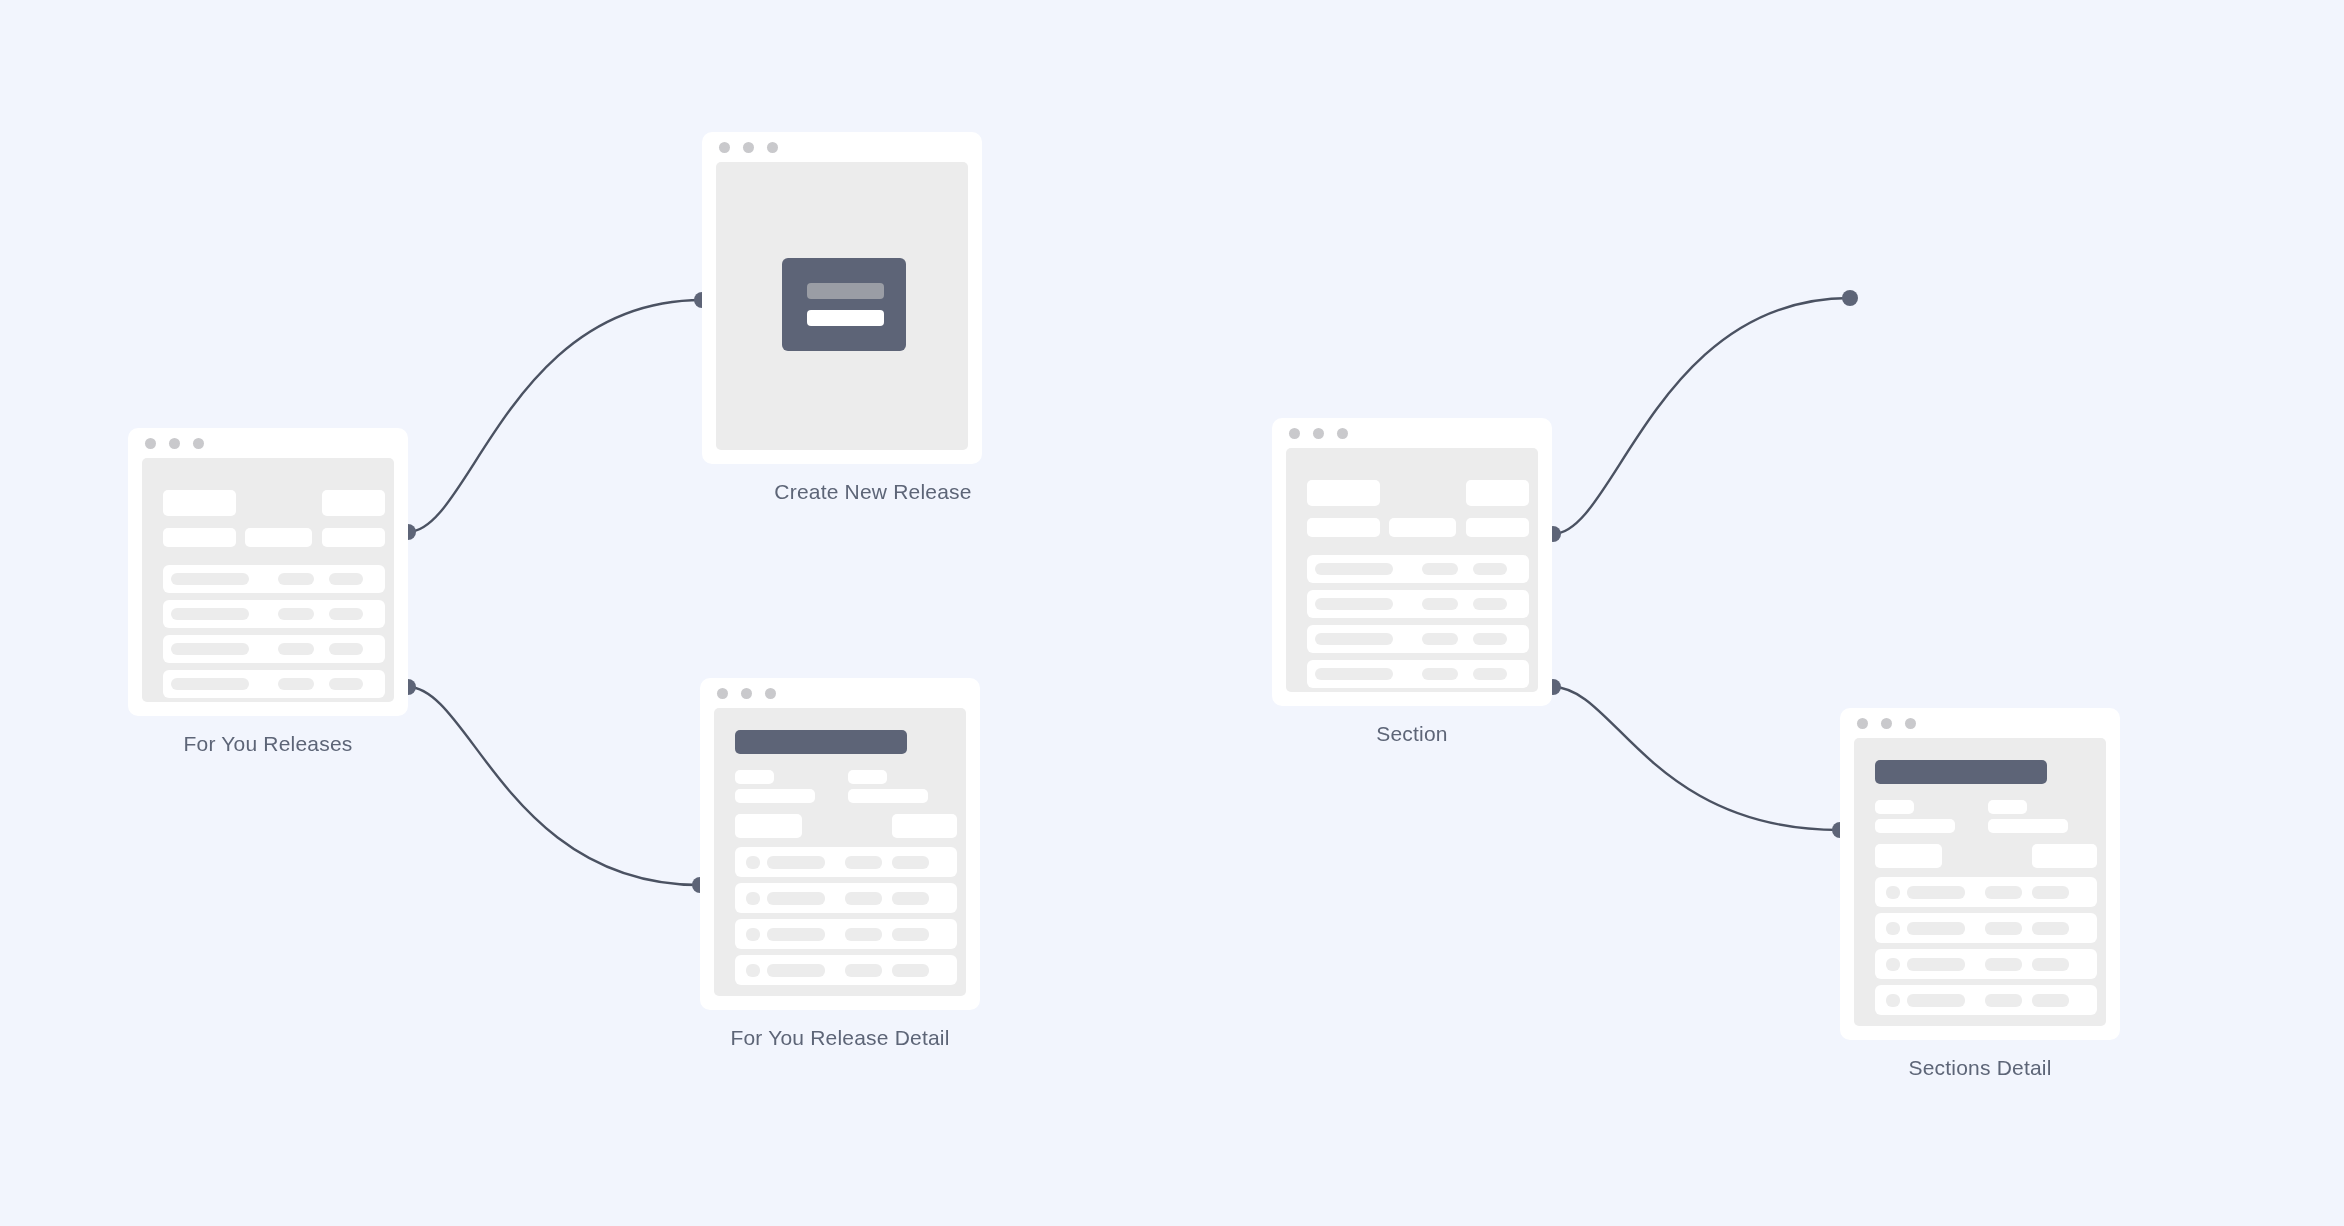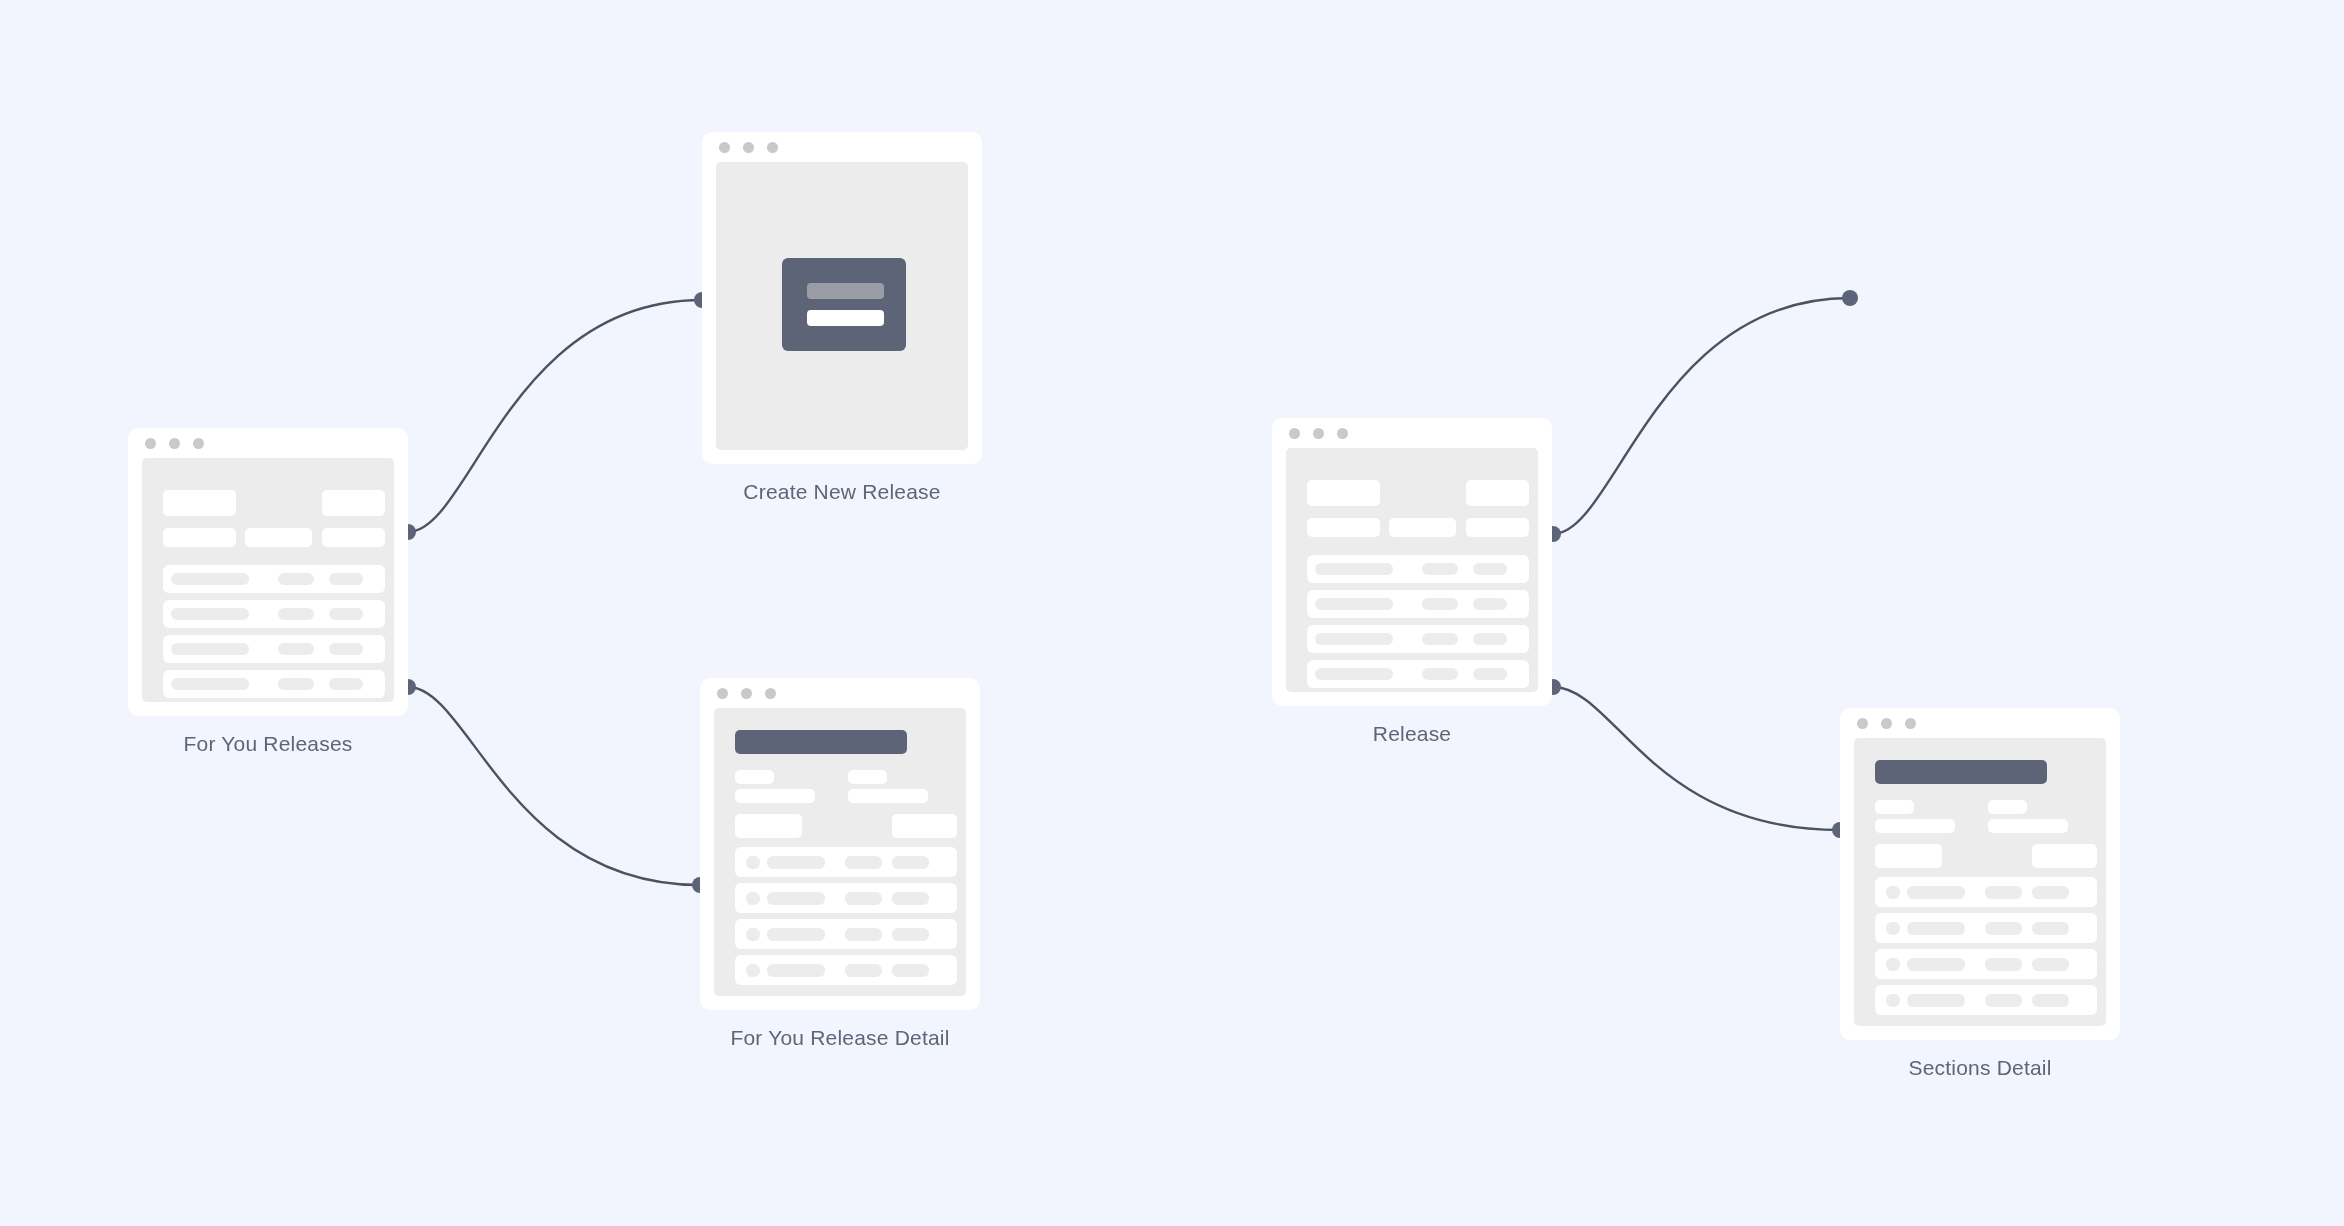--- a/index.html
+++ b/index.html
@@ -182,21 +182,21 @@
         <span class="dot"></span>
         <span class="dot"></span>
       </div>
       <div class="screen">
         <div class="modal" style="left:66px; top:96px; width:124px; height:93px;">
           <div class="modal-bar gray" style="left:25px; top:25px; width:77px; height:16px;"></div>
           <div class="modal-bar white" style="left:25px; top:52px; width:77px; height:16px;"></div>
         </div>
       </div>
     </div>
-    <div class="node-label" style="top:348px;">Create New Release</div>
+    <div class="node-label" style="top:348px;margin-left:31px;">Create New Release</div>
   </div>
 
   <div class="node" style="left:700px; top:678px; width:280px;">
     <div class="window" style="height:332px;">
       <div class="titlebar">
         <span class="dot"></span>
         <span class="dot"></span>
         <span class="dot"></span>
       </div>
       <div class="screen">
@@ -269,21 +269,21 @@
           <div class="ph-cell" style="left:166px; top:8px; width:34px; height:12px;"></div>
         </div>
         <div class="ph-row" style="left:21px; top:212px; width:222px; height:28px;">
           <div class="ph-cell" style="left:8px; top:8px; width:78px; height:12px;"></div>
           <div class="ph-cell" style="left:115px; top:8px; width:36px; height:12px;"></div>
           <div class="ph-cell" style="left:166px; top:8px; width:34px; height:12px;"></div>
         </div>
 
       </div>
     </div>
-    <div class="node-label" style="top:304px;">Release</div>
+    <div class="node-label" style="top:304px;">Section</div>
   </div>
 
 
   <div class="node" style="left:1840px; top:708px; width:280px;">
     <div class="window" style="height:332px;">
       <div class="titlebar">
         <span class="dot"></span>
         <span class="dot"></span>
         <span class="dot"></span>
       </div>

